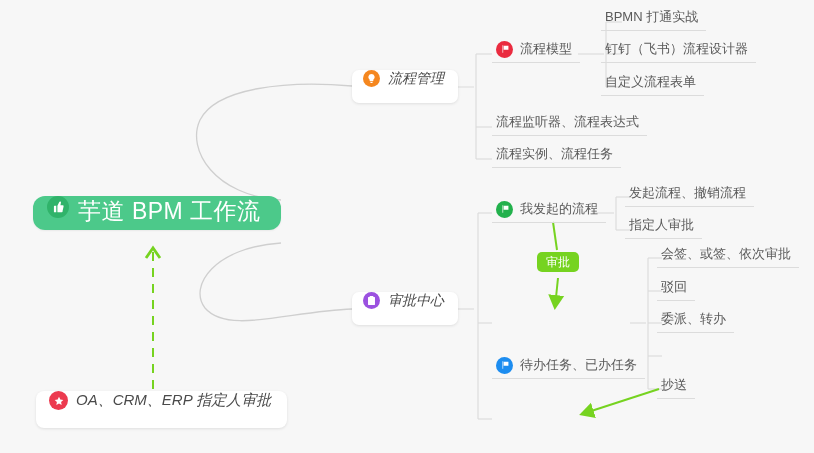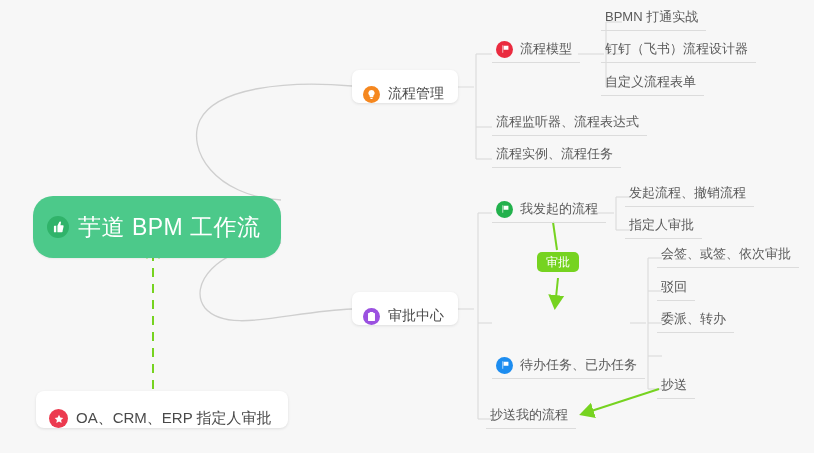--- a/index.html
+++ b/index.html
@@ -19,48 +19,49 @@
     position: absolute;
     left: 0; top: 0;
     width: 814px; height: 453px;
     pointer-events: none;
   }
 
   
   .root-node {
     position: absolute;
     left: 33px; top: 196px;
-    width: 248px; height: 62px;
+    width: 248px; height: 34px;
     background: #4cc98a;
-    border-radius: 20px;
+    border-radius: 12px;
     display: flex;
-    align-items: center;
+    align-items: flex-start;
     box-sizing: border-box;
     padding-left: 14px;
     box-shadow: 0 1px 2px rgba(0,0,0,0.06);
   }
   .root-label {
     color: #ffffff;
     font-size: 23px;
     letter-spacing: 0.5px;
     margin-left: 9px;
     white-space: nowrap;
   }
 
   
   .pill {
     position: absolute;
     background: #ffffff;
     border-radius: 7px;
     height: 33px;
     display: flex;
-    align-items: flex-end;
+    align-items: flex-start;
     padding: 0 14px 0 11px;
     box-sizing: border-box;
     box-shadow: 0 1px 3px rgba(0,0,0,0.10);
+    font-style: italic;
   }
   .pill-label {
     font-size: 14px;
     color: #4a4a4a;
     margin-left: 8px;
     white-space: nowrap;
   }
   #pill-process { left: 352px; top: 70px; }
   #pill-approve { left: 352px; top: 292px; }
   #pill-integration {
@@ -256,23 +257,20 @@
 
   <div class="u-node with-icon" style="left:492px; top:310px;margin-top:46px;">
     <span class="ic ic-flag-blue">
       <svg width="10" height="10" viewBox="0 0 24 24" fill="#ffffff">
         <path d="M6 3h1.6v18H6zm2.8 1h11.4v9.6H8.8z"></path>
       </svg>
     </span>
     <span class="u-text">待办任务、已办任务</span>
   </div>
 
-  <div class="u-node" style="left:486px; top:406px;">
-    <span class="u-text">抄送我的流程</span>
-  </div>
 
   <div class="u-node" style="left:625px; top:184px;">
     <span class="u-text">发起流程、撤销流程</span>
   </div>
 
   <div class="u-node" style="left:625px; top:216px;">
     <span class="u-text">指定人审批</span>
   </div>
 
   <div class="u-node" style="left:657px; top:245px;">

